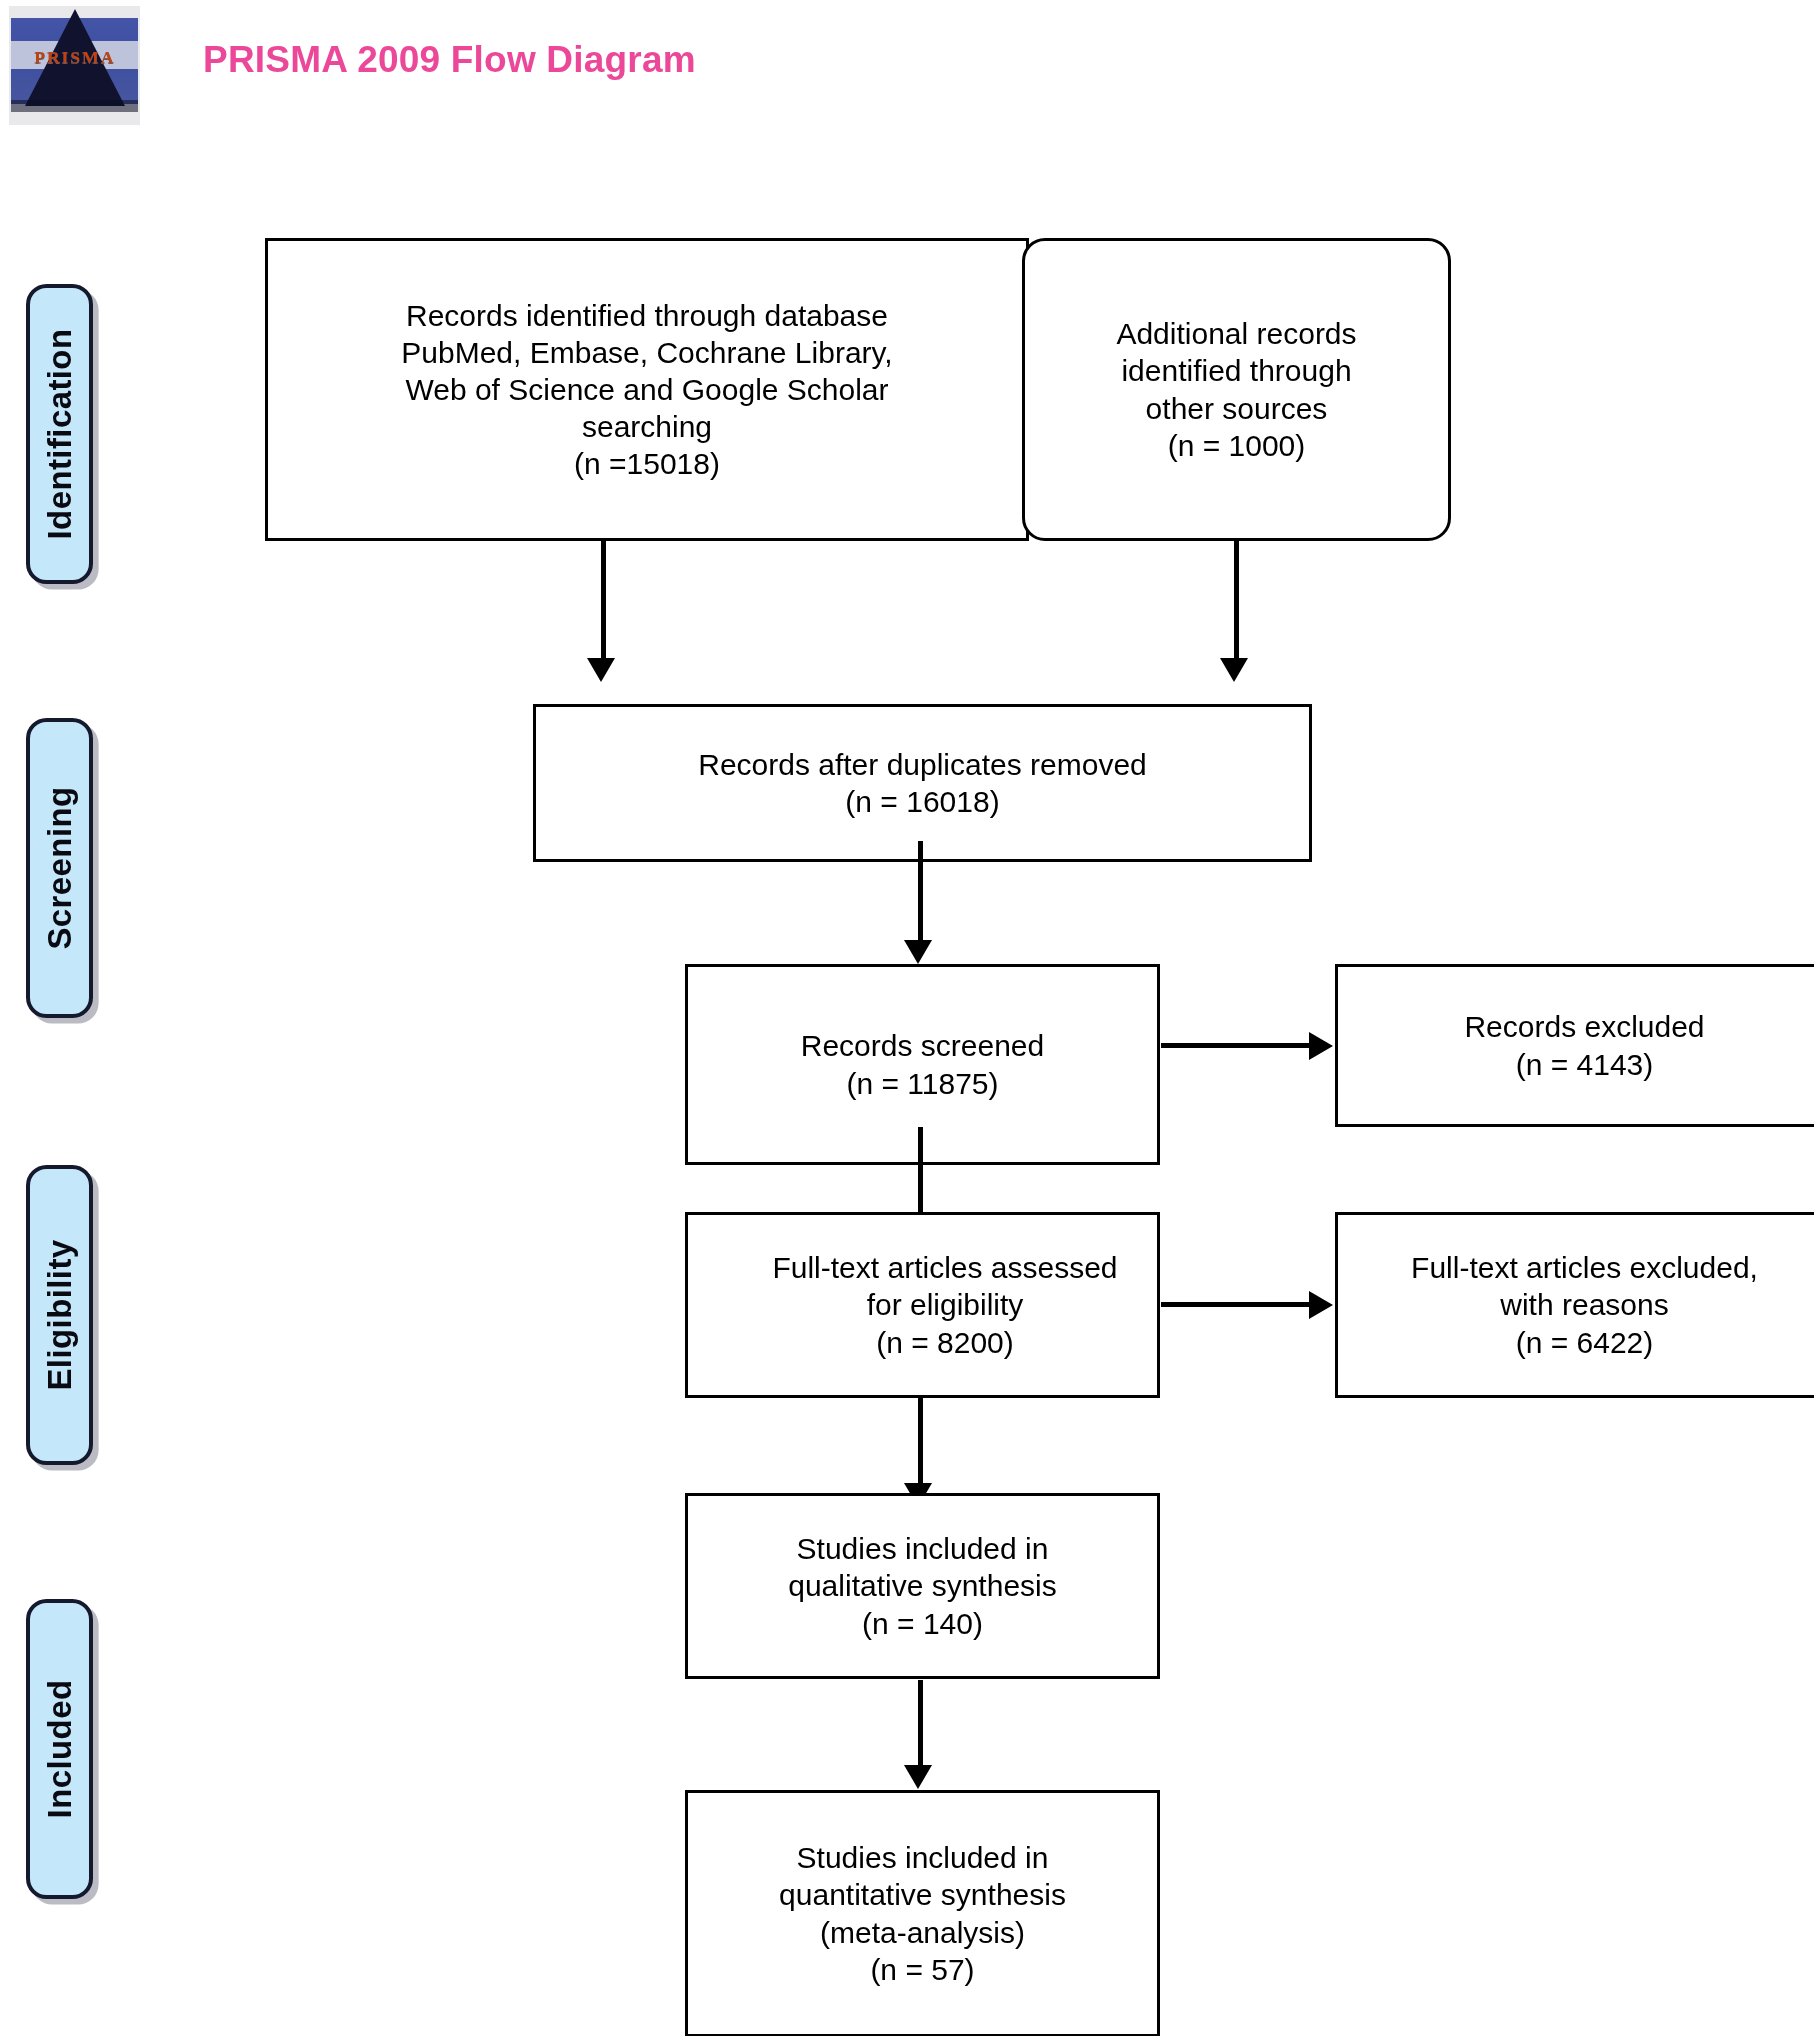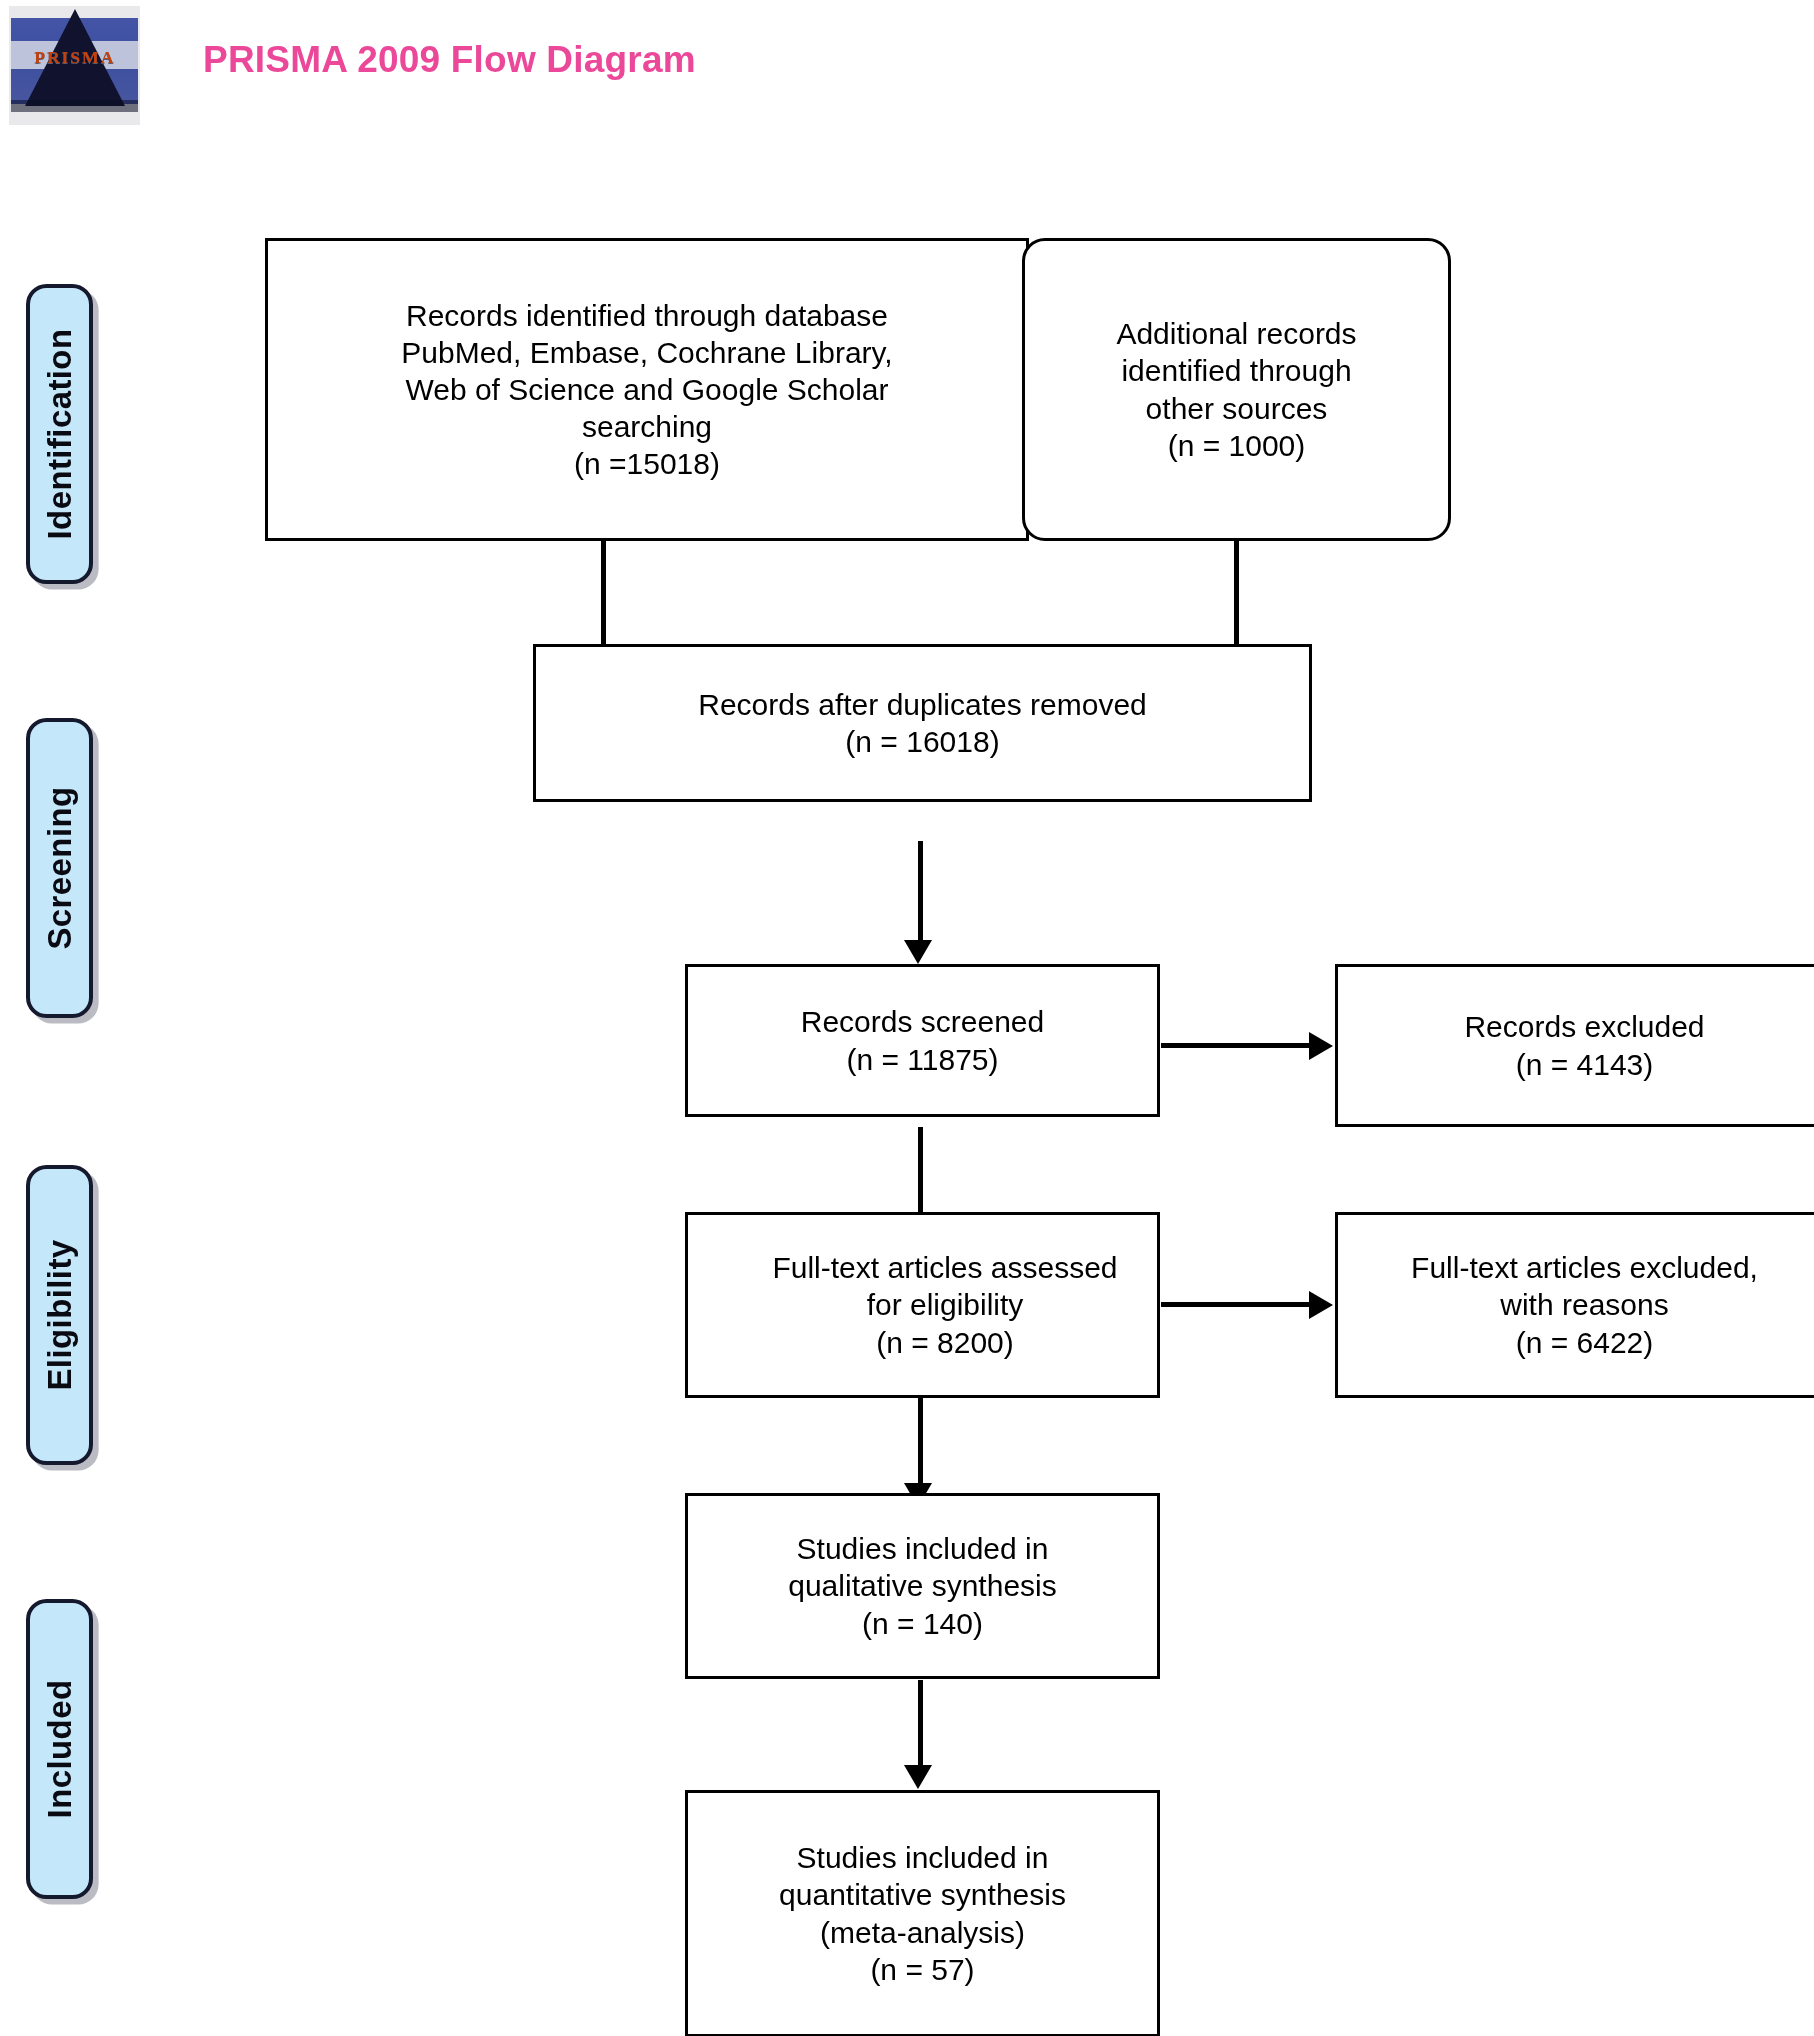--- a/index.html
+++ b/index.html
@@ -204,29 +204,29 @@
 other sources
 (n = 1000)</span>
   </div>
 
   <div class="vline" style="left:601px;  top:541px; height:121px;"></div>
   <div class="arrow-down" style="left:587px;  top:658px;"></div>
 
   <div class="vline" style="left:1234px; top:541px; height:121px;"></div>
   <div class="arrow-down" style="left:1220px; top:658px;"></div>
 
-  <div class="flow-box" style="left:533px; top:644px; width:779px; height:158px;">
+  <div class="flow-box" style="left:533px; top:704px; width:779px; height:158px;">
     <span class="box-text">Records after duplicates removed
 (n = 16018)</span>
   </div>
 
   <div class="vline" style="left:918px; top:841px; height:103px;"></div>
   <div class="arrow-down" style="left:904px; top:940px;"></div>
 
-  <div class="flow-box" style="left:685px; top:964px; width:475px; height:153px;">
+  <div class="flow-box" style="left:685px; top:964px; width:475px; height:201px;">
     <span class="box-text">Records screened
 (n = 11875)</span>
   </div>
 
   <div class="flow-box" style="left:1335px; top:964px; width:499px; height:163px;">
     <span class="box-text">Records excluded
 (n = 4143)</span>
   </div>
 
   <div class="hline" style="left:1161px; top:1043px; width:149px;"></div>

